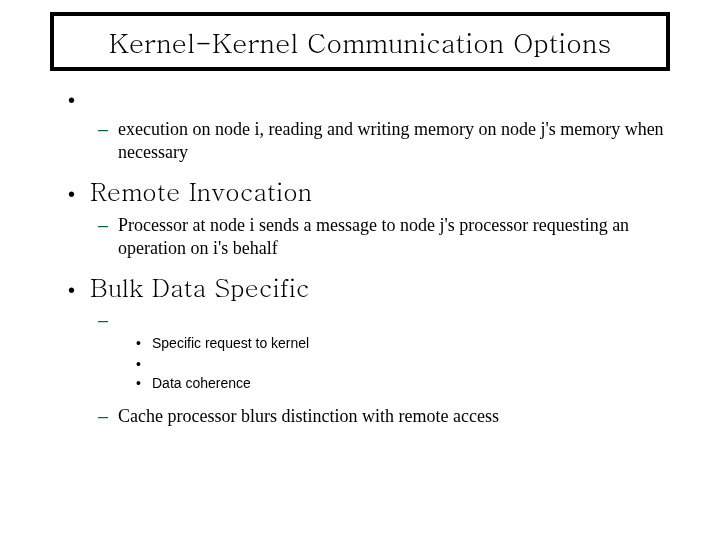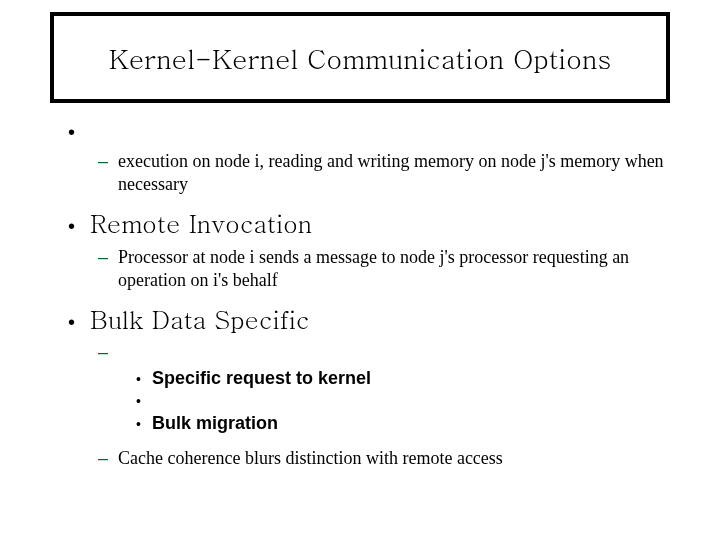--- a/index.html
+++ b/index.html
@@ -8,21 +8,21 @@
     width: 720px;
     height: 540px;
     font-family: "Times New Roman", serif;
     background: #ffffff;
     color: #000;
   }
   .title-box {
     margin: 12px 50px 18px 50px;
     border: 4px solid #000;
     background: #fff;
-    padding: 22px 10px;
+    padding: 6px 10px;
     text-align: center;
     font-size: 27px;
     font-family: "Batang", "Times New Roman", serif;
   }
   .content {
     padding: 0 30px;
   }
   ul.top {
     list-style: none;
     margin: 0;
@@ -78,23 +78,22 @@
     margin-bottom: 3px;
   }
   .dot {
     flex: 0 0 auto;
     width: 16px;
     font-size: 14px;
     font-family: Arial, sans-serif;
   }
   .subsub-text {
     font-family: Verdana, Arial, sans-serif;
-    font-size: 18px;
+    font-size: 14px;
     line-height: 1.25;
-    font-weight: bold;
   }
 </style>
 </head>
 <body>
 
 <div class="title-box">Kernel-Kernel Communication Options</div>
 
 <div class="content">
   <ul class="top">
 
@@ -134,25 +133,25 @@
           <ul class="subsub" style="flex-basis:100%;">
             <li>
               <span class="dot">•</span>
               <span class="subsub-text">Specific request to kernel</span>
             </li>
             <li>
               <span class="dot">•</span>
             </li>
             <li>
               <span class="dot">•</span>
-              <span class="subsub-text">Bulk migration</span>
+              <span class="subsub-text">Data coherence</span>
             </li>
           </ul>
         </li>
         <li>
           <span class="dash">–</span>
-          <span class="sub-text">Cache coherence blurs distinction with remote access</span>
+          <span class="sub-text">Cache processor blurs distinction with remote access</span>
         </li>
       </ul>
     </li>
 
   </ul>
 </div>
 
 </body></html>

